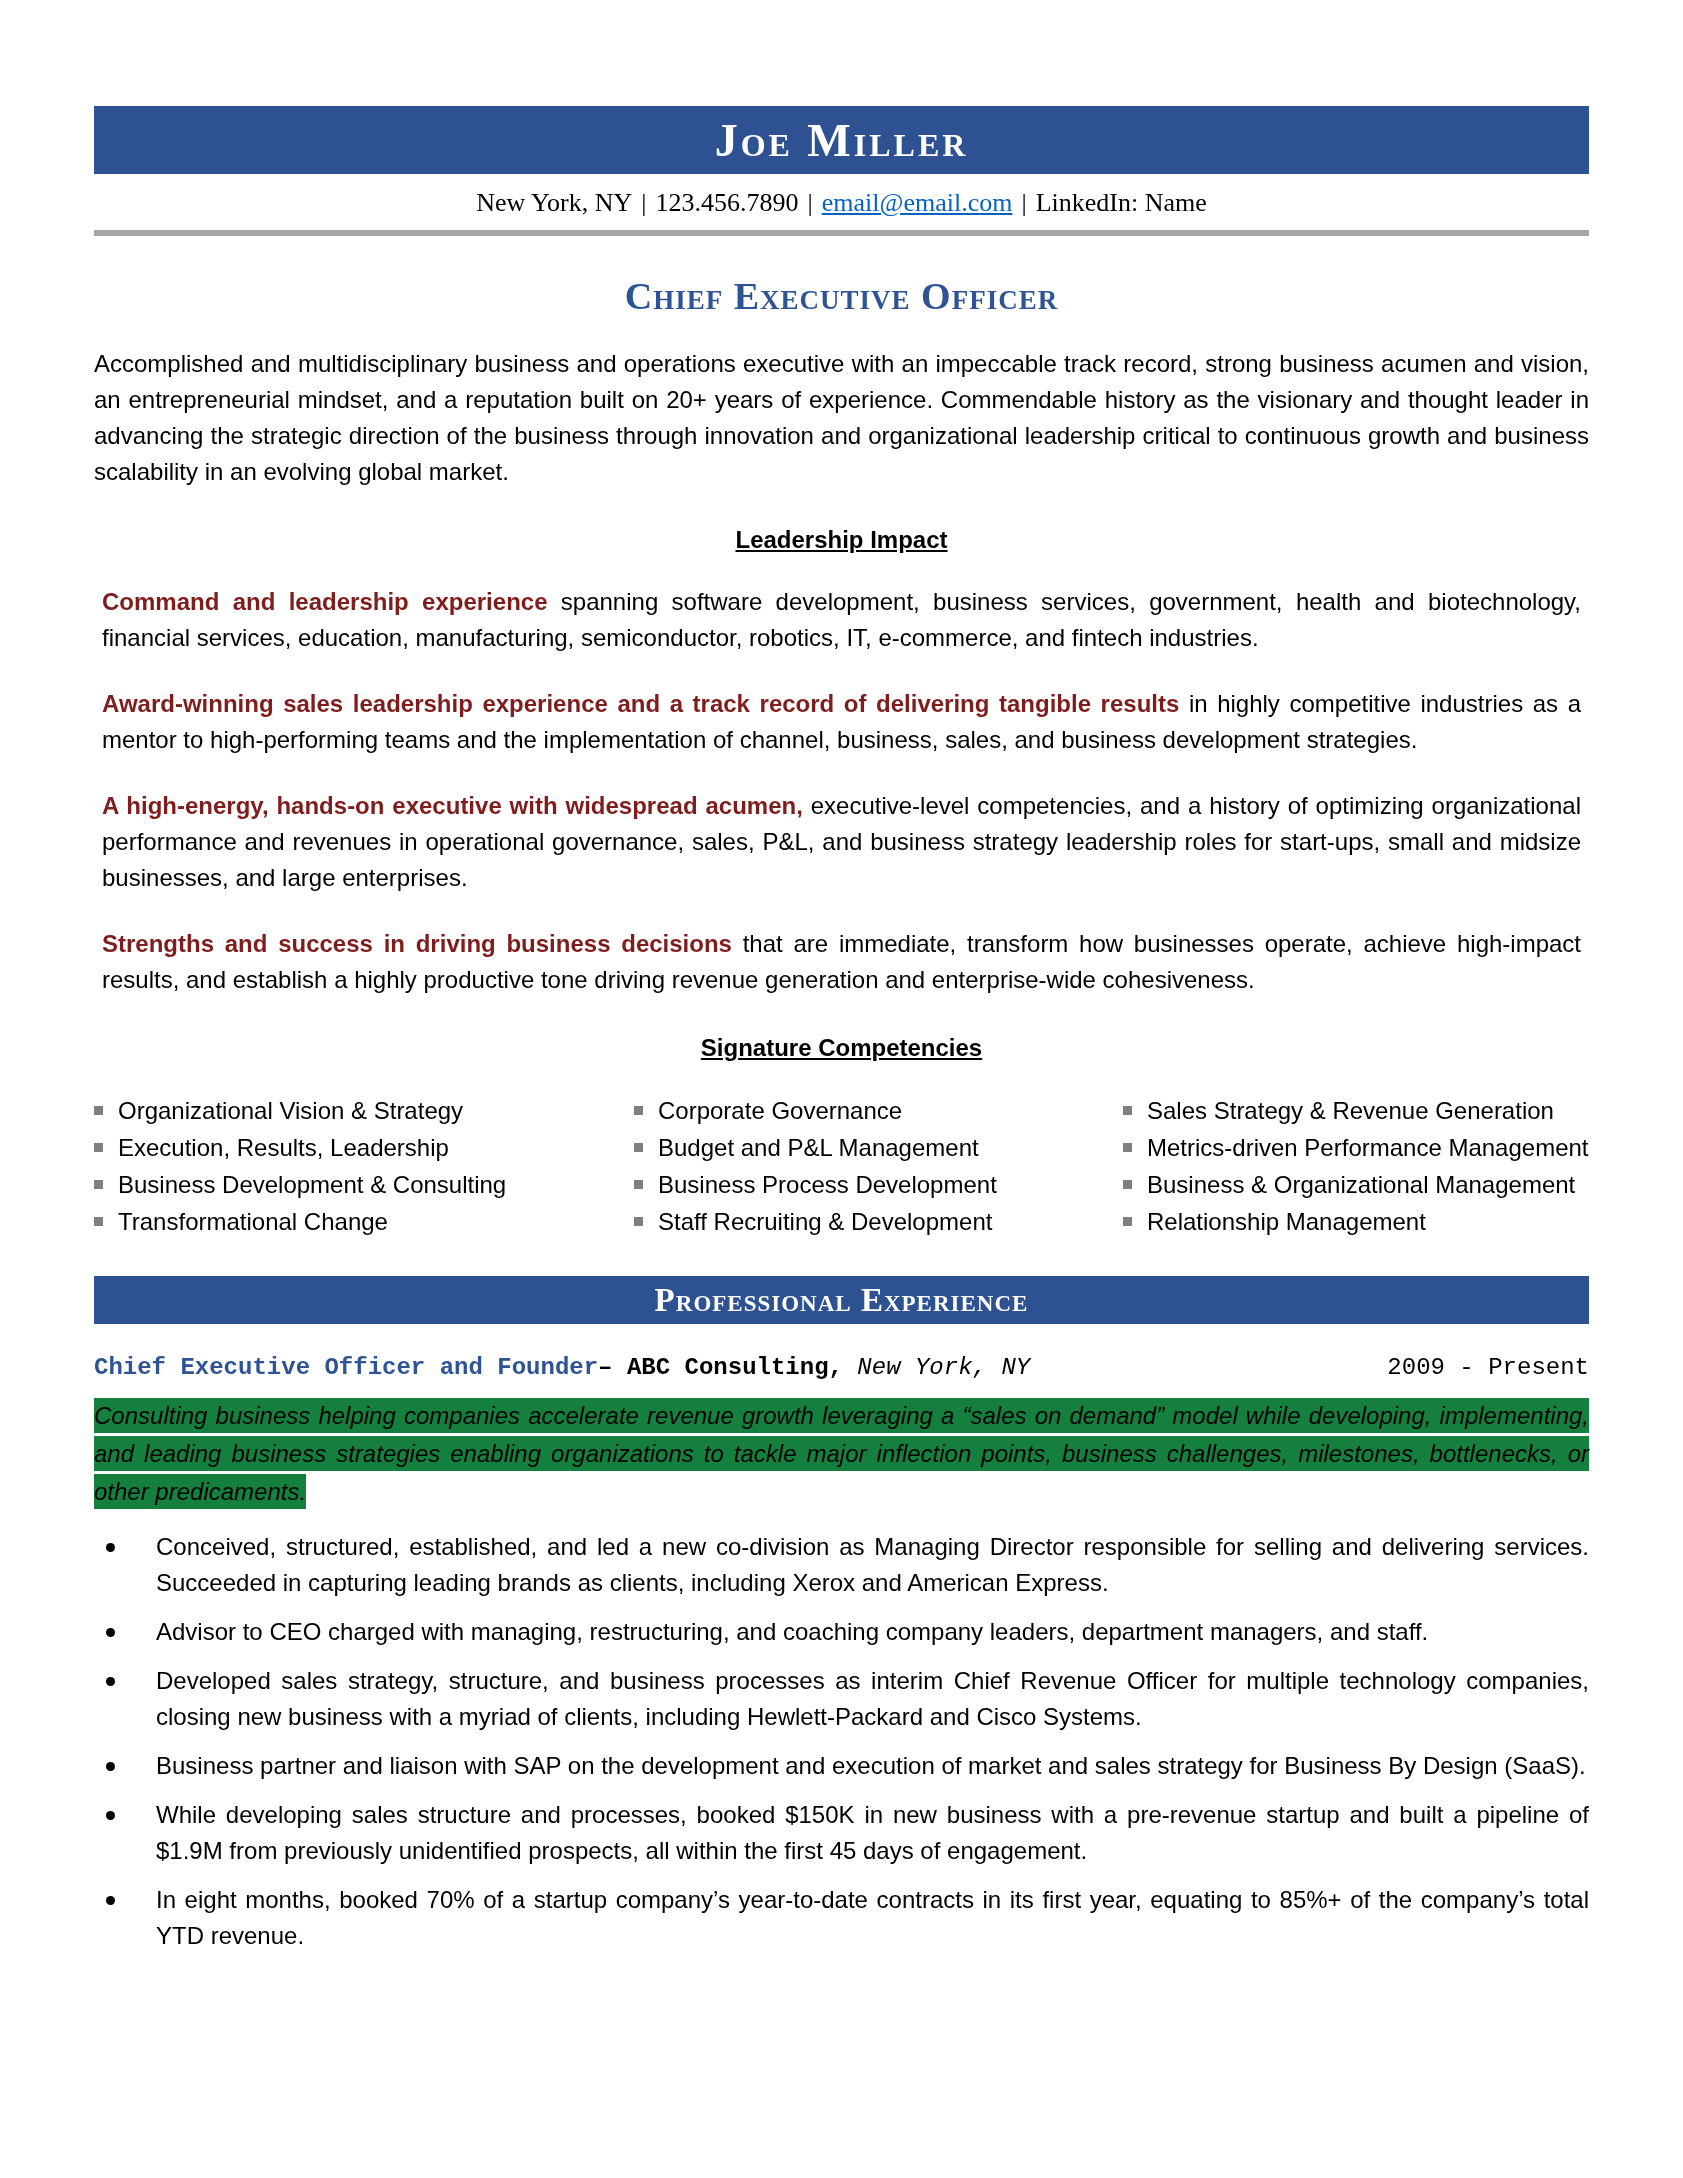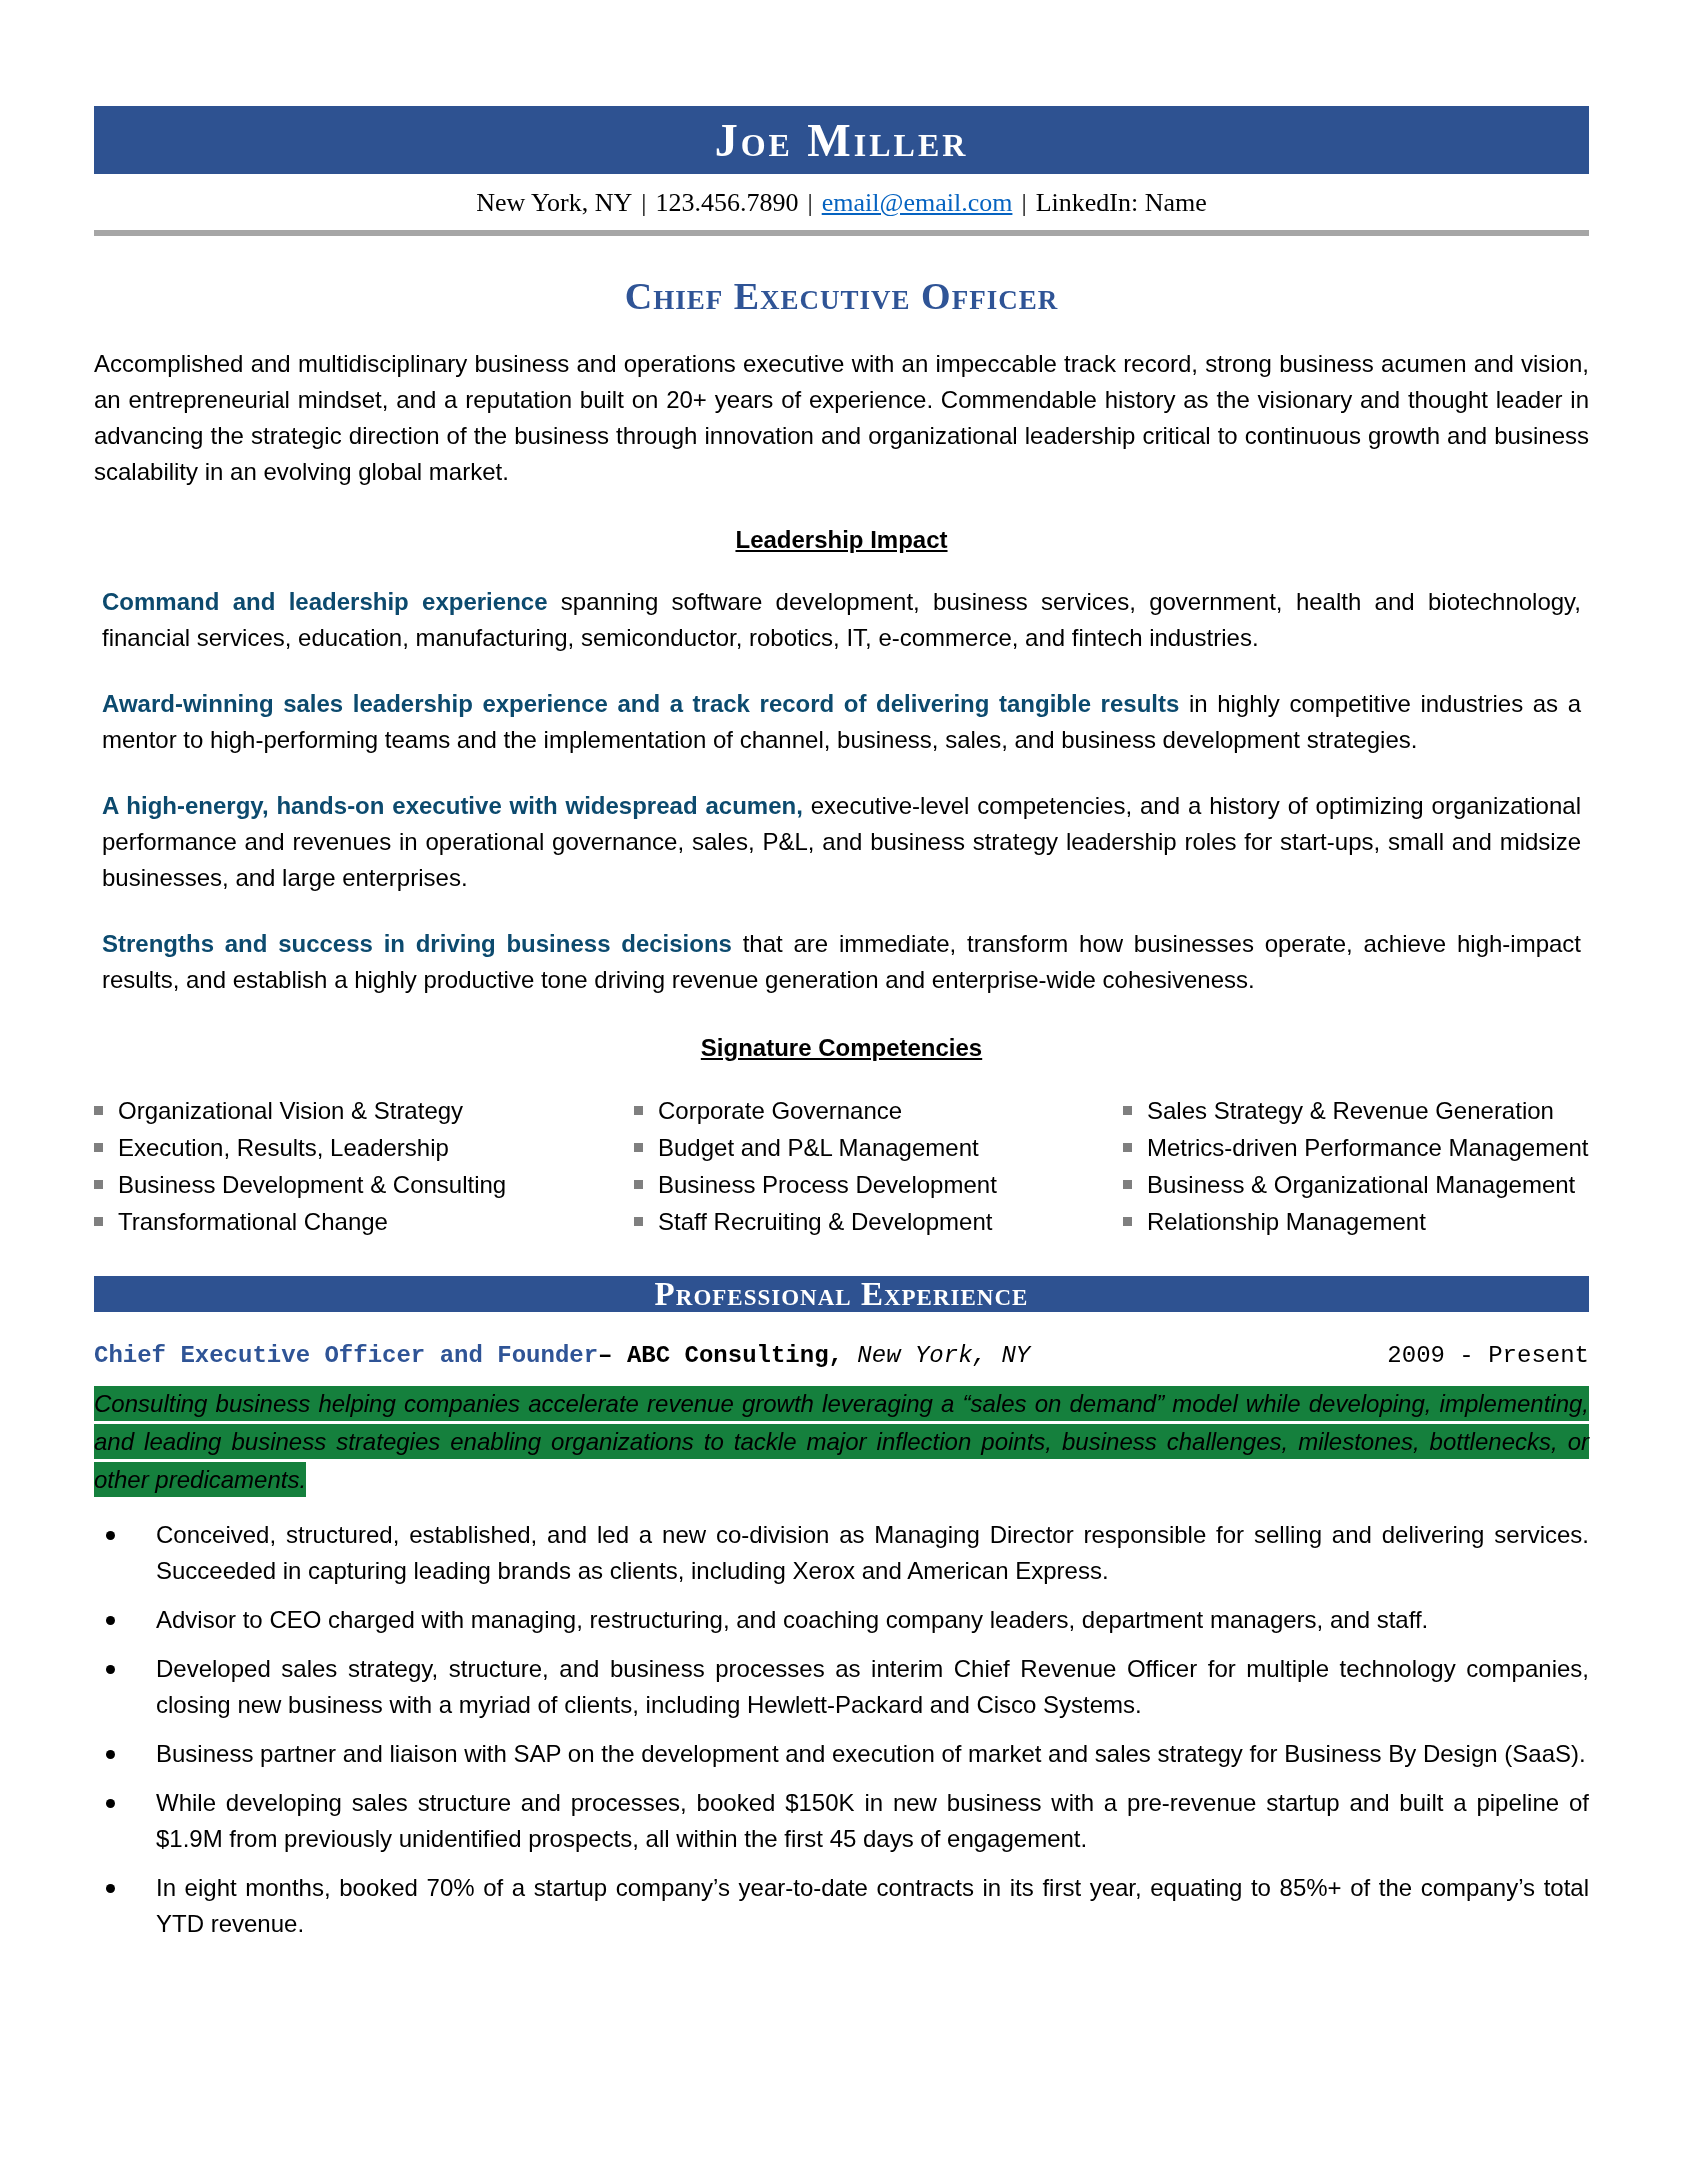--- a/index.html
+++ b/index.html
@@ -38,36 +38,36 @@
     margin:28px 0 0; font-size:24px; line-height:36px; text-align:justify;
   }
   .sub-heading {
     margin:36px 0 0; text-align:center; font-size:24px; font-weight:700;
     text-decoration:underline;
   }
   .impact {
     margin:30px 0 0; padding:0 8px; font-size:24px; line-height:36px;
     text-align:justify;
   }
-  .lead { color:#0c4a6e; font-weight:700; }
+  .lead { color:#7f1d1d; font-weight:700; }
 
   
   .comp-grid {
     margin-top:30px; display:grid;
     grid-template-columns:508px 457px 1fr; font-size:24px;gap:32px;
   }
   .comp-grid ul { list-style:none; margin:0; padding:0; }
   .comp-grid li { display:flex; align-items:center; line-height:37px; }
   .square-bullet {
     width:9px; height:9px; background:#7f7f7f; flex:none; margin-right:15px;
   }
 
   
   .section-bar {
-    margin-top:36px; background:#2E5291; height:36px;
+    margin-top:36px; background:#2E5291; height:48px;
     display:flex; align-items:center; justify-content:center;
   }
   .section-bar h2 {
     margin:0; font-family:"Liberation Serif", serif; font-variant:small-caps;
     color:#fff; font-size:33px; font-weight:700; letter-spacing:1px;
   }
   .job-header {
     margin-top:30px; display:flex; justify-content:space-between;
     align-items:baseline; font-size:24px;font-family:Liberation Mono, monospace;
   }

